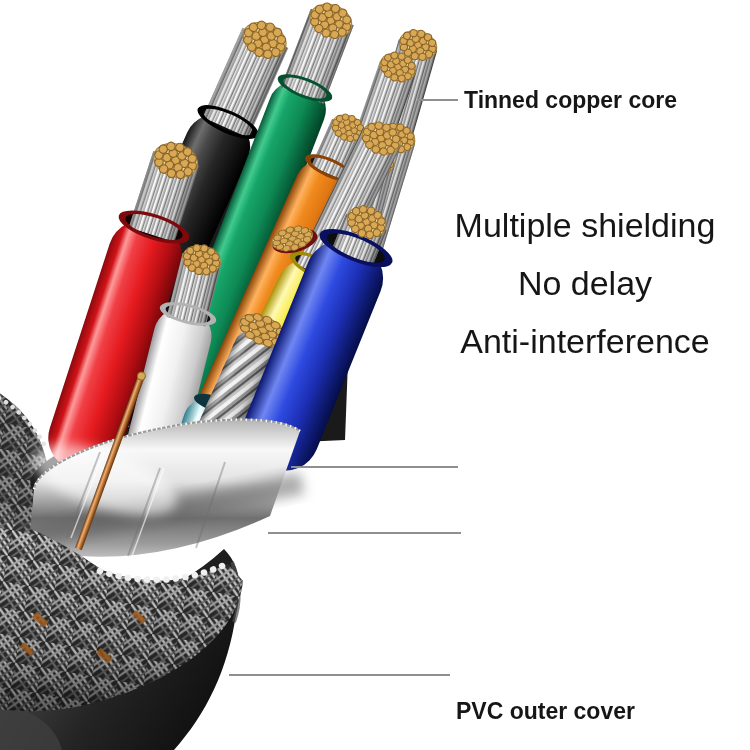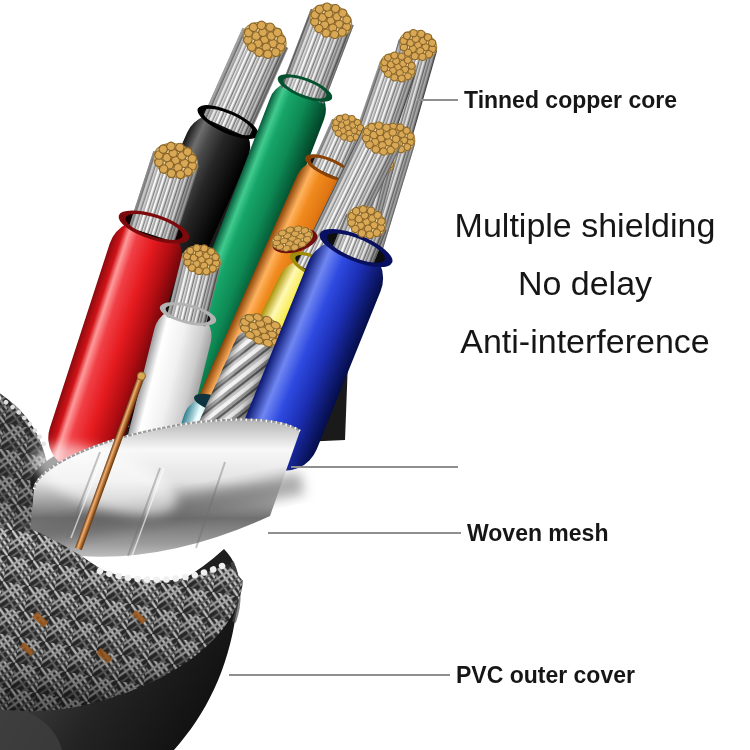--- a/index.html
+++ b/index.html
@@ -11,21 +11,21 @@
        line-height:26px;white-space:nowrap;text-align:right;}
   .leader{position:absolute;height:2px;background:#8f8f8f;}
   #headline{position:absolute;left:415px;top:196px;width:340px;text-align:center;
        color:#161616;font-size:34px;font-weight:400;line-height:58px;white-space:nowrap;}
   #lbl-tinned{left:464px;top:87px;}
   #ld-tinned{left:417px;top:99px;width:41px;}
   #lbl-foil{left:464px;top:454px;}
   #ld-foil{left:291px;top:466px;width:167px;}
   #lbl-mesh{left:467px;top:520px;}
   #ld-mesh{left:268px;top:532px;width:193px;}
-  #lbl-pvc{left:456px;top:662px;}
+  #lbl-pvc{left:456px;top:698px;}
   #ld-pvc{left:229px;top:674px;width:221px;}
 </style>
 </head>
 <body>
 
 <div id="stage">
 
 <svg id="cable-svg" width="750" height="750" viewBox="0 0 750 750">
 <defs>
   <linearGradient id="gRed" x1="0" y1="0" x2="1" y2="0">
@@ -333,18 +333,17 @@
   <div>No delay</div>
   <div>Anti-interference</div>
 </div>
 
 <div class="leader" id="ld-tinned"></div>
 <div class="callout-label" id="lbl-tinned">Tinned copper core</div>
 
 <div class="leader" id="ld-foil"></div>
 
 <div class="leader" id="ld-mesh"></div>
-<div class="callout-label" id="lbl-mesh">Woven mesh</div>
 
 <div class="leader" id="ld-pvc"></div>
 <div class="callout-label" id="lbl-pvc">PVC outer cover</div>
 
 </div>
 
 </body></html>

